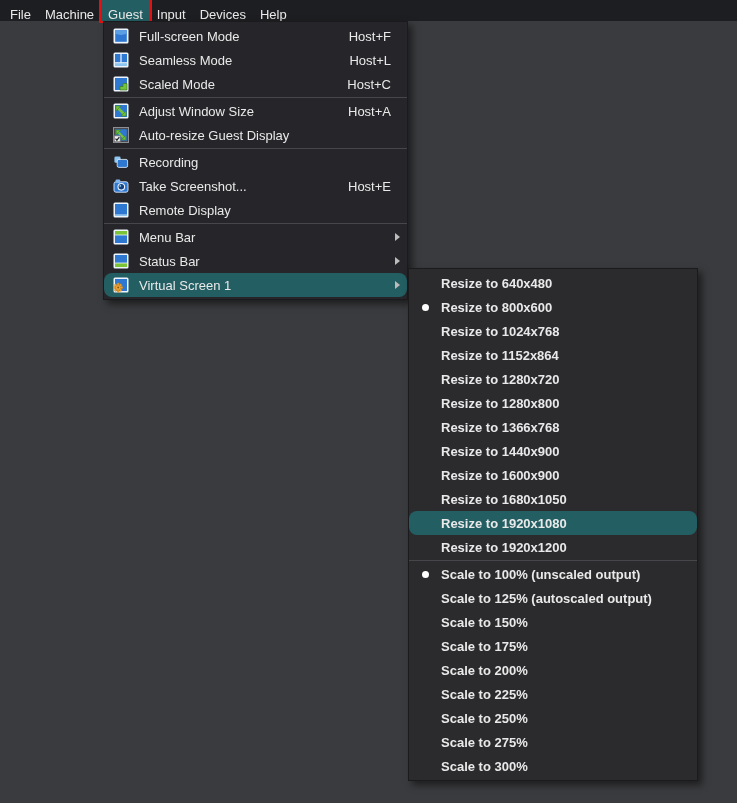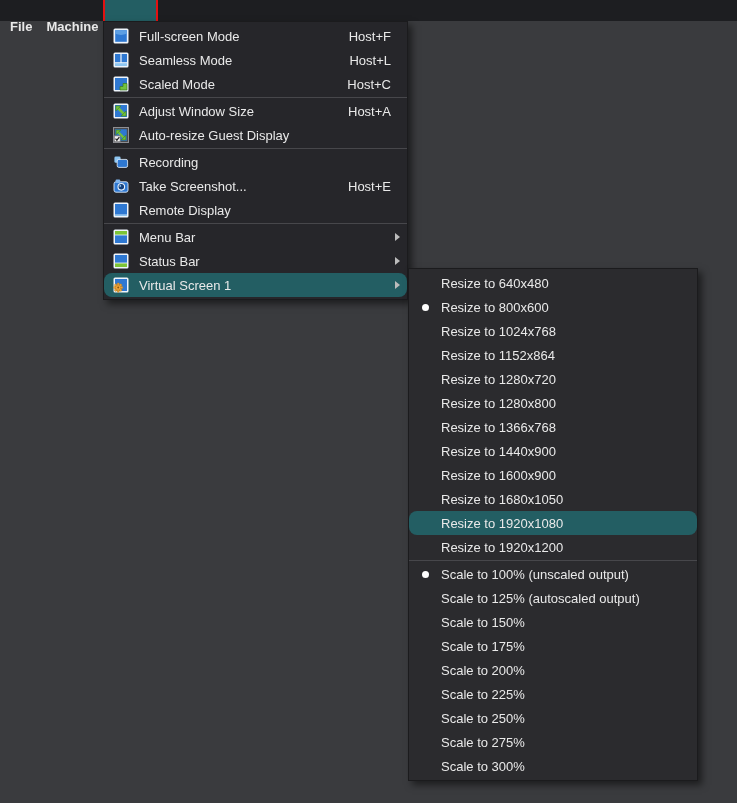--- a/index.html
+++ b/index.html
@@ -11,36 +11,36 @@
     font-size:13px; color:#e9e9e9;
     --hl:#235e63; --annot:#e31111;
   }
   #desktop { position:absolute; left:0; top:21px; right:0; bottom:0; background:#3a3b3e; }
 
   
   #menubar {
     position:absolute; top:0; left:0; right:0; height:21px;
     background:#1d1e21; display:flex; align-items:stretch; padding-left:3px; z-index:5;
   }
-  .mb-item { padding:16px 7px; line-height:21px; cursor:default; white-space:nowrap;font-weight:bold; }
+  .mb-item { padding:4px 7px; line-height:21px; cursor:default; white-space:nowrap; }
   .mb-item.active { background:var(--hl); outline:2px solid var(--annot); }
 
   
   .panel {
     position:absolute; padding:2px 0; z-index:10;
     border:1px solid #1b1b1d;
     box-shadow:4px 4px 7px rgba(0,0,0,0.5);
   }
   #view-menu { left:103px; top:21px; width:305px; background:#26262a; }
   #vs-menu   { left:408px; top:268px; width:290px; background:#2b2b2e; z-index:11; }
 
   .mi { height:24px; display:flex; align-items:center; position:relative; cursor:default; white-space:nowrap; }
   .mi.hl { background:var(--hl);border-radius:8px; }
   #view-menu .mi { padding-left:9px; padding-right:16px; }
-  #vs-menu .mi { padding-right:10px; }
+  #vs-menu .mi { padding-right:10px;font-weight:bold; }
 
   .ic { width:16px; height:16px; flex:0 0 16px; margin-right:10px; display:inline-block; }
   .ic svg { display:block; }
   .lbl { white-space:nowrap; }
   .sc { margin-left:auto; }
   .arrow {
     position:absolute; right:7px; top:50%; margin-top:-4px;
     width:0; height:0;
     border-left:5px solid #bcbcbc; border-top:4px solid transparent; border-bottom:4px solid transparent;
   }

